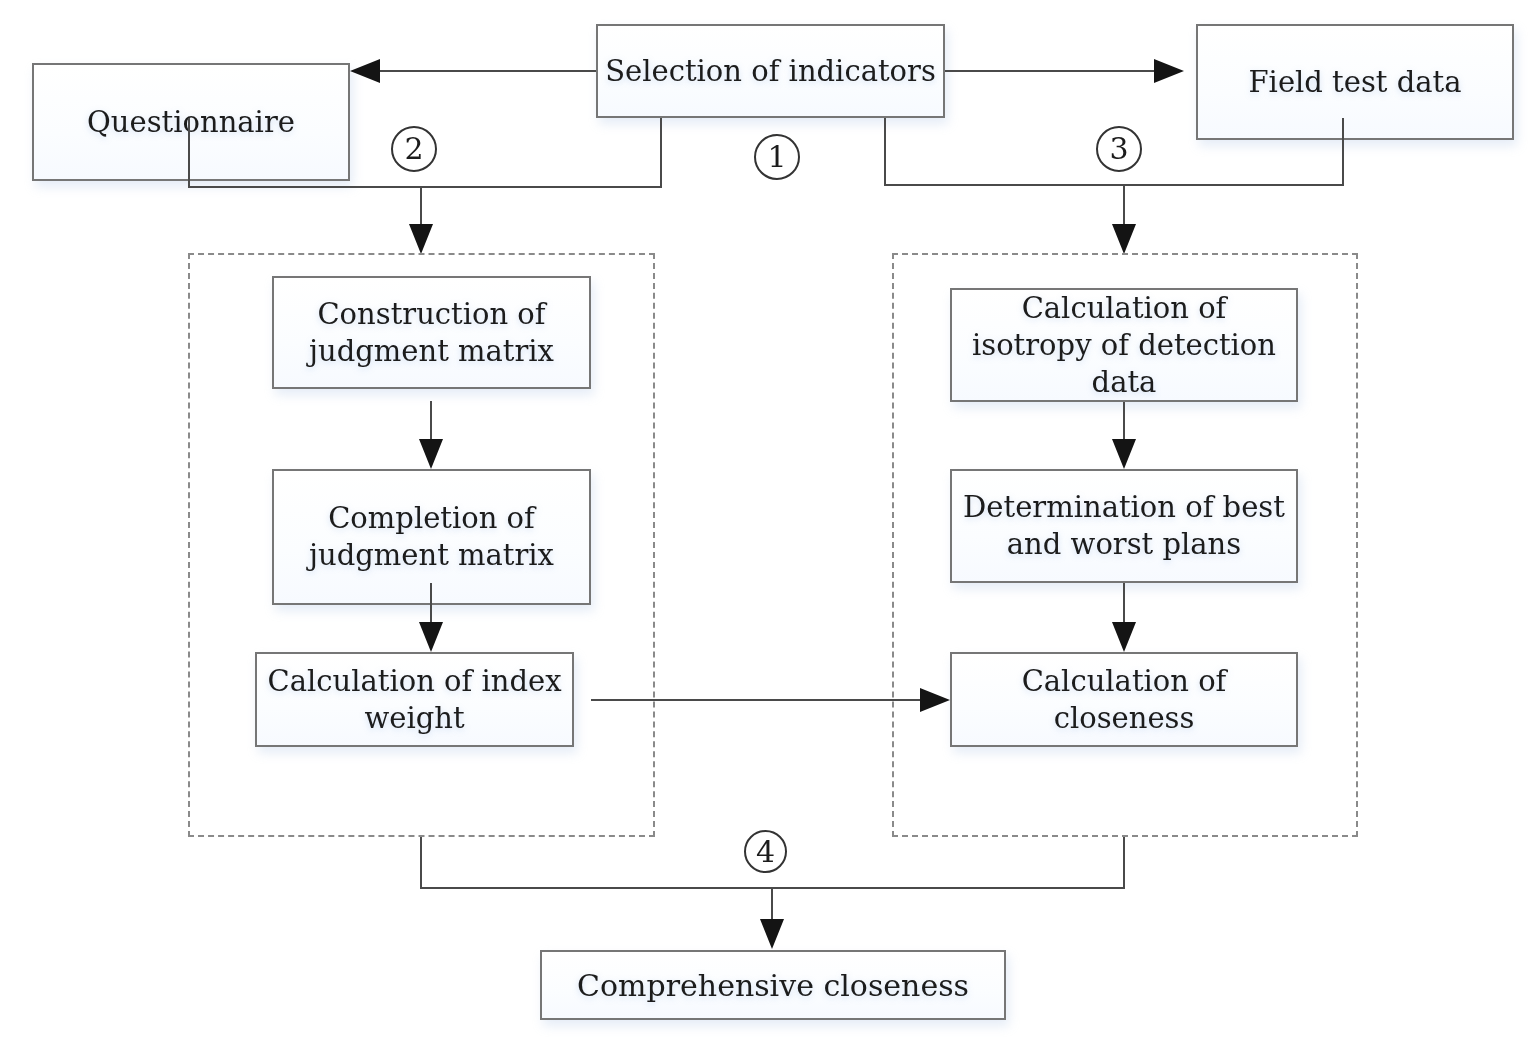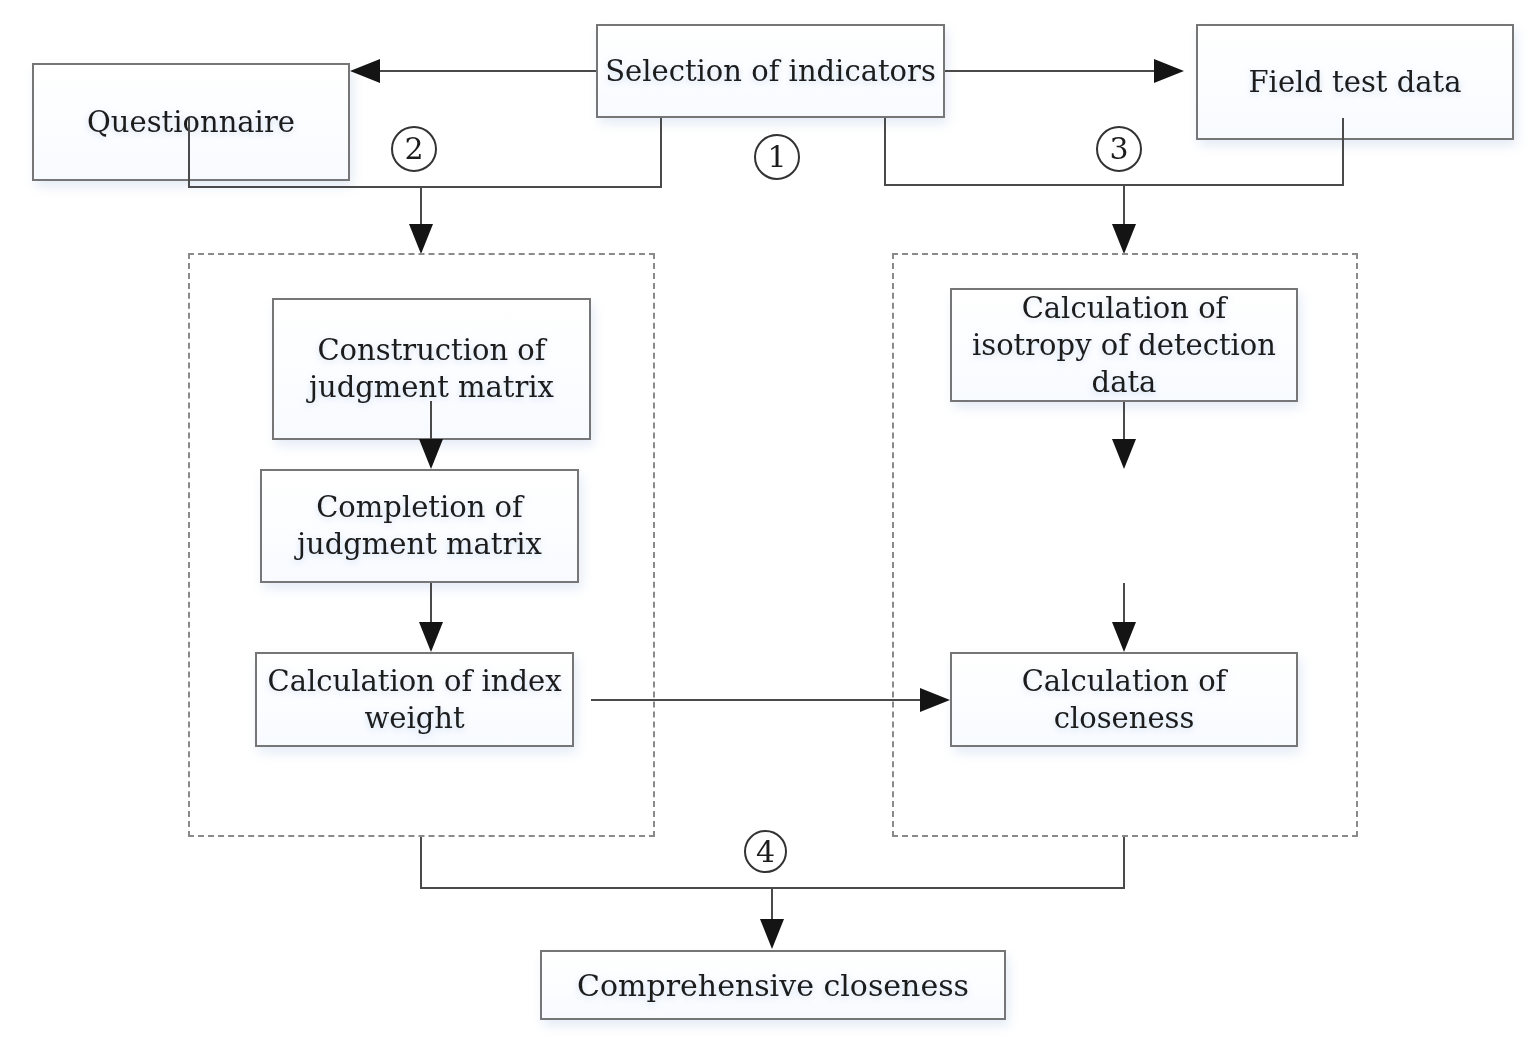--- a/index.html
+++ b/index.html
@@ -112,44 +112,46 @@
   </div>
   <div class="badge" style="left:1096px; top:126px;">
     <span>3</span>
   </div>
   <div class="badge" style="left:744px; top:830px; width:43px; height:43px;">
     <span>4</span>
   </div>
 
   <div class="group" style="left:188px; top:253px; width:467px; height:584px;"></div>
 
-  <div class="box" style="left:272px; top:298px; width:319px; height:142px;">Construction of
+  <div class="box" style="left:272px; top:276px; width:319px; height:113px;">Construction of
 judgment matrix</div>
 
   <div class="line v" style="left:430px; top:401px; height:40px;"></div>
   <div class="arr down" style="left:419px; top:439px;"></div>
 
-  <div class="box" style="left:260px; top:469px; width:319px; height:114px;">Completion of
+  <div class="box" style="left:272px; top:469px; width:319px; height:136px;">Completion of
 judgment matrix</div>
 
   <div class="line v" style="left:430px; top:583px; height:41px;"></div>
   <div class="arr down" style="left:419px; top:622px;"></div>
 
   <div class="box" style="left:255px; top:652px; width:319px; height:95px;">Calculation of index
 weight</div>
 
   <div class="group" style="left:892px; top:253px; width:466px; height:584px;"></div>
 
   <div class="box" style="left:950px; top:288px; width:348px; height:114px;">Calculation of
 isotropy of detection
 data</div>
 
   <div class="line v" style="left:1123px; top:402px; height:39px;"></div>
   <div class="arr down" style="left:1112px; top:439px;"></div>
 
+  <div class="box" style="left:950px; top:469px; width:348px; height:114px;">Determination of best
+and worst plans</div>
 
   <div class="line v" style="left:1123px; top:583px; height:41px;"></div>
   <div class="arr down" style="left:1112px; top:622px;"></div>
 
   <div class="box" style="left:950px; top:652px; width:348px; height:95px;">Calculation of
 closeness</div>
 
   <div class="line h" style="left:591px; top:699px; width:331px;"></div>
   <div class="arr right" style="left:920px; top:688px;"></div>
 

